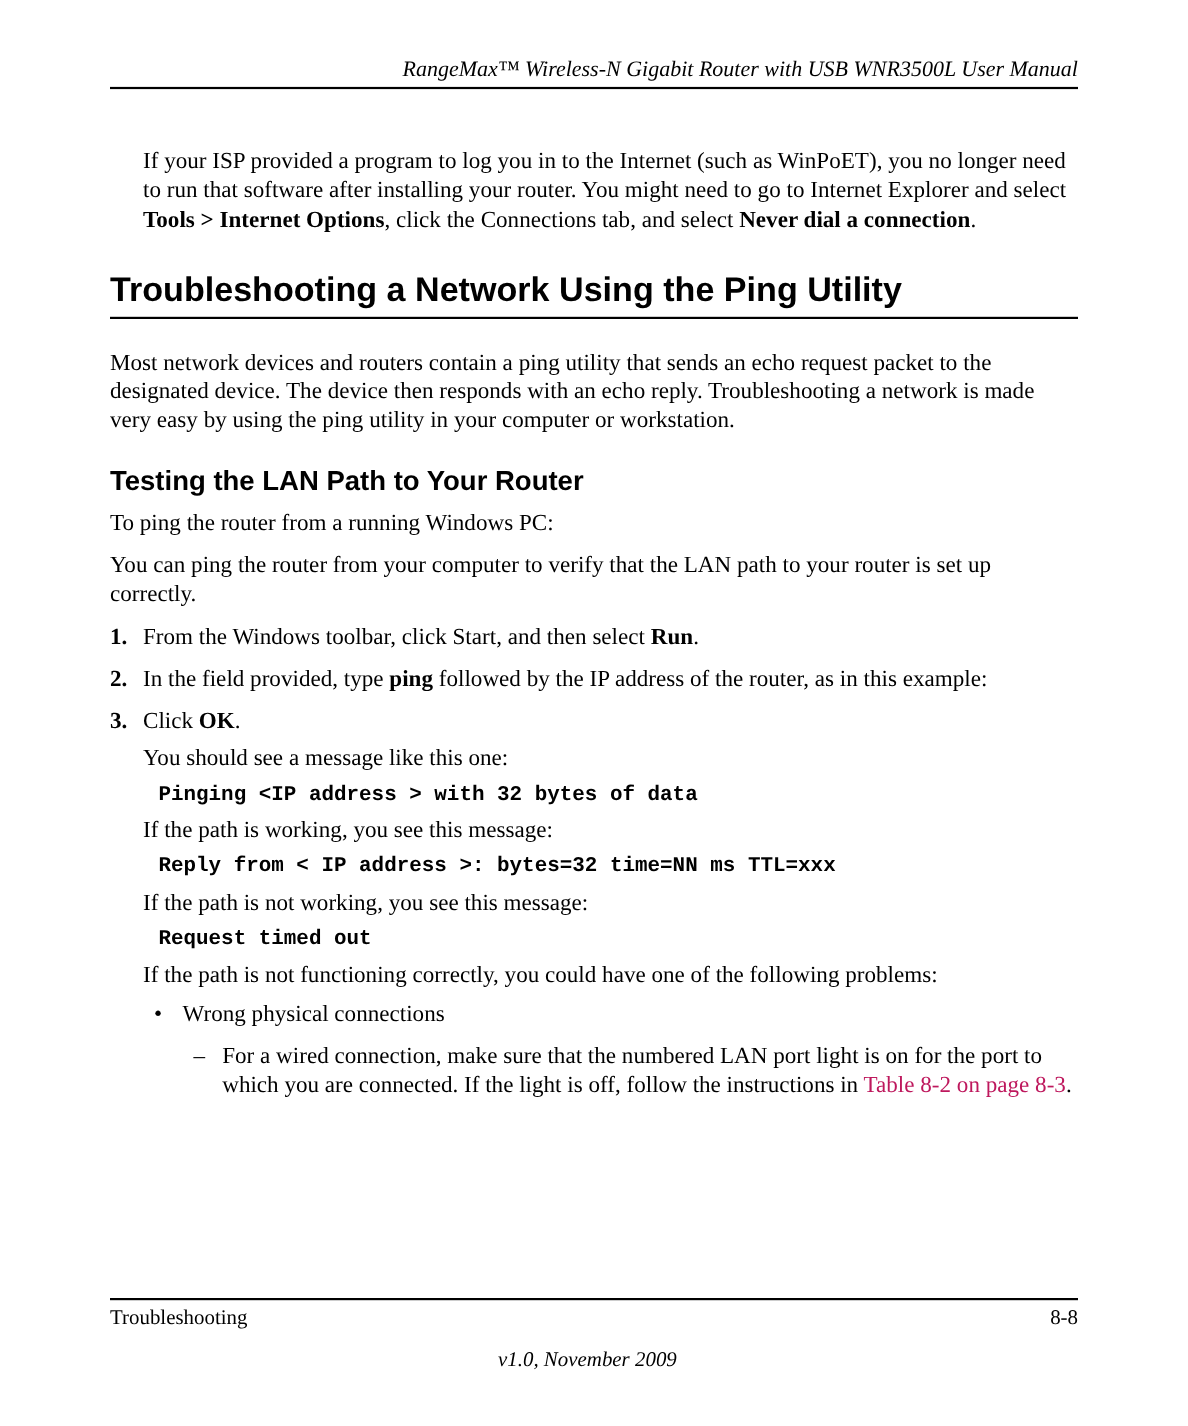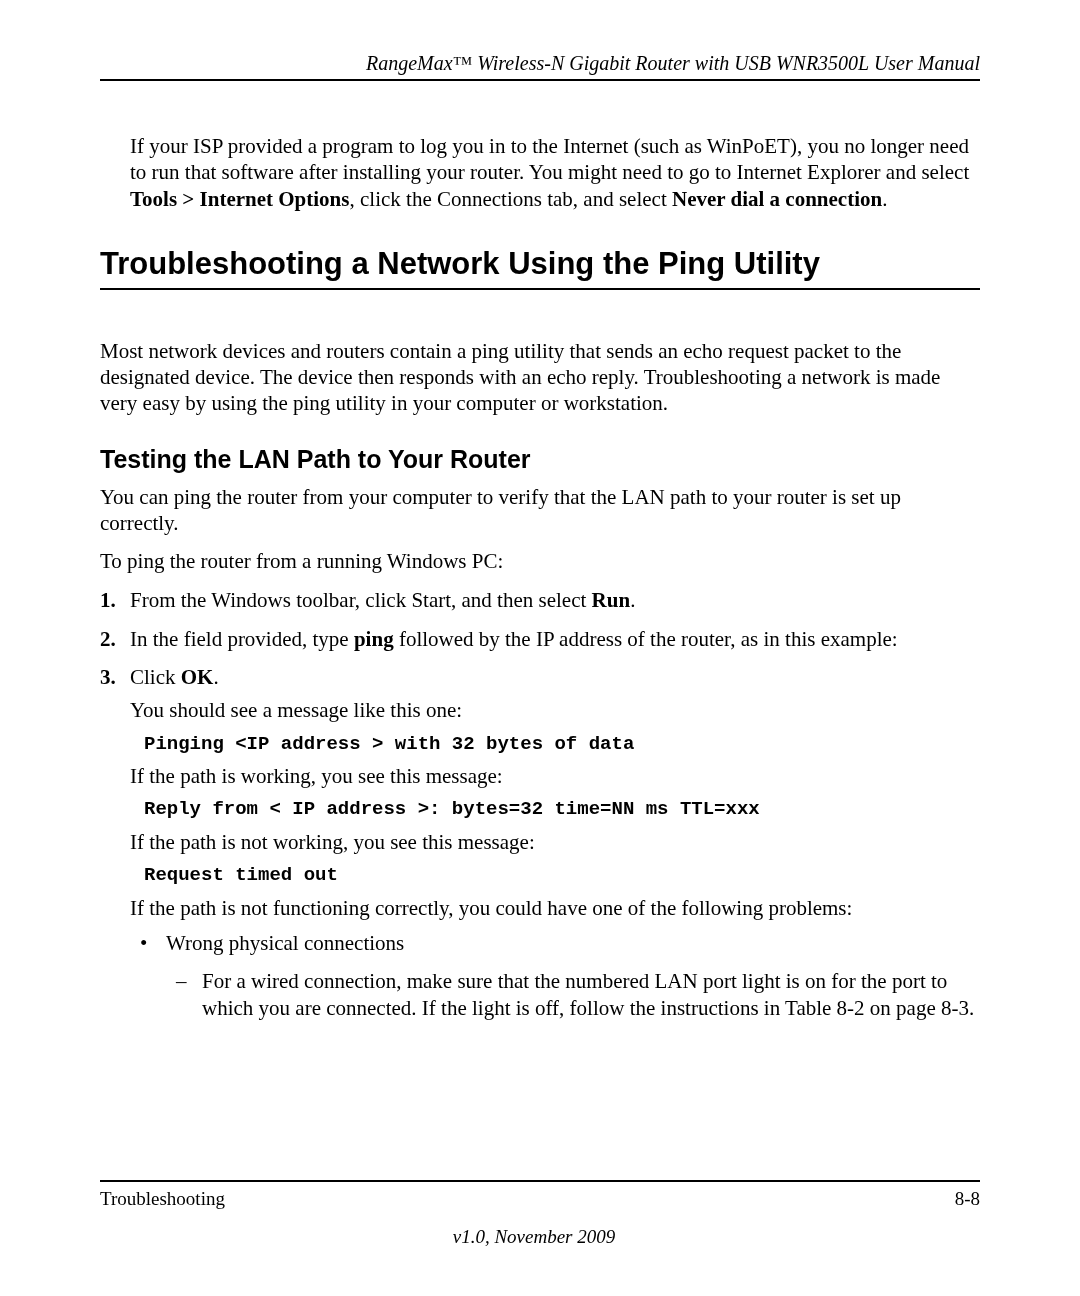--- a/index.html
+++ b/index.html
@@ -32,21 +32,21 @@
   }
   .h1-section {
     font-family: Arial, Helvetica, sans-serif;
     font-weight: bold;
     font-size: 31px;
     margin: 34px 0 4px 0;
     padding-bottom: 6px;
     border-bottom: 2px solid #000;
   }
   .section-para {
-    margin: 48px 0 20px 0;
+    margin: 26px 0 20px 0;
     line-height: 1.25;
   }
   .h2-section {
     font-family: Arial, Helvetica, sans-serif;
     font-weight: bold;
     font-size: 25px;
     margin: 28px 0 10px 0;
   }
   .body-para {
     margin: 0 0 12px 0;
@@ -106,21 +106,21 @@
     padding-left: 36px;
     line-height: 1.3;
   }
   ul.dashes > li::before {
     content: "–";
     position: absolute;
     left: 10px;
     top: 0;
   }
   .link {
-    color: #000000;
+    color: #be185d;
   }
   .footer {
     position: absolute;
     left: 100px;
     right: 100px;
     bottom: 86px;
     border-top: 2px solid #000;
     padding-top: 6px;
     font-size: 19px;
   }
@@ -149,22 +149,22 @@
   <p class="intro-para">
     <span>If your ISP provided a program to log you in to the Internet (such as WinPoET), you no longer need to run that software after installing your router. You might need to go to Internet Explorer and select </span><b>Tools &gt; Internet Options</b><span>, click the Connections tab, and select </span><b>Never dial a connection</b><span>.</span>
   </p>
 
   <div class="h1-section">Troubleshooting a Network Using the Ping Utility</div>
 
   <p class="section-para">Most network devices and routers contain a ping utility that sends an echo request packet to the designated device. The device then responds with an echo reply. Troubleshooting a network is made very easy by using the ping utility in your computer or workstation.</p>
 
   <div class="h2-section">Testing the LAN Path to Your Router</div>
 
+  <p class="body-para">To ping the router from a running Windows PC:</p>
   <p class="body-para">You can ping the router from your computer to verify that the LAN path to your router is set up correctly.</p>
-  <p class="body-para">To ping the router from a running Windows PC:</p>
 
   <ol class="steps">
     <li>
       <span class="num">1.</span>
       <span>From the Windows toolbar, click Start, and then select </span><b>Run</b><span>.</span>
     </li>
     <li>
       <span class="num">2.</span>
       <span>In the field provided, type </span><b>ping</b><span> followed by the IP address of the router, as in this example:</span>
     </li>

